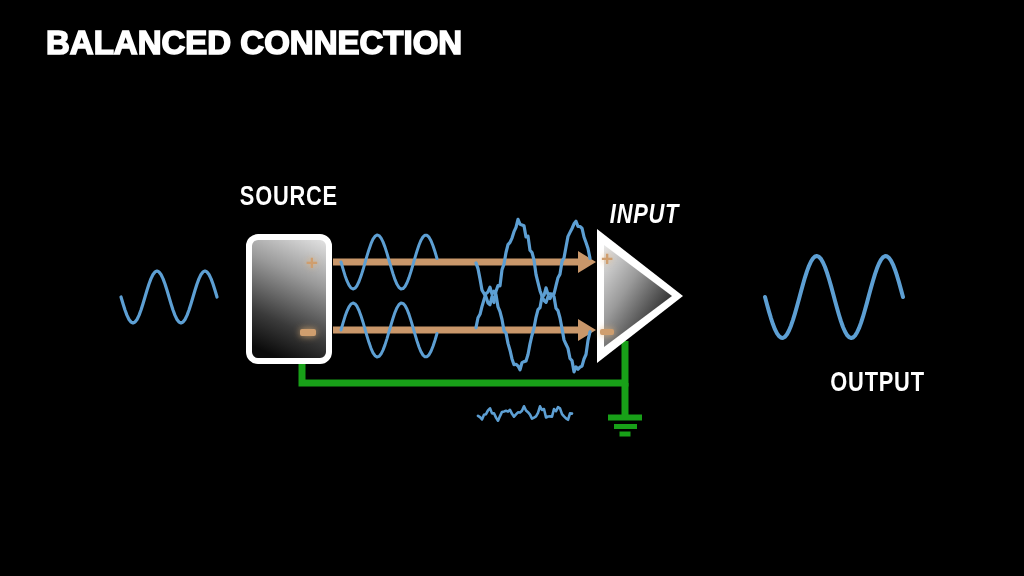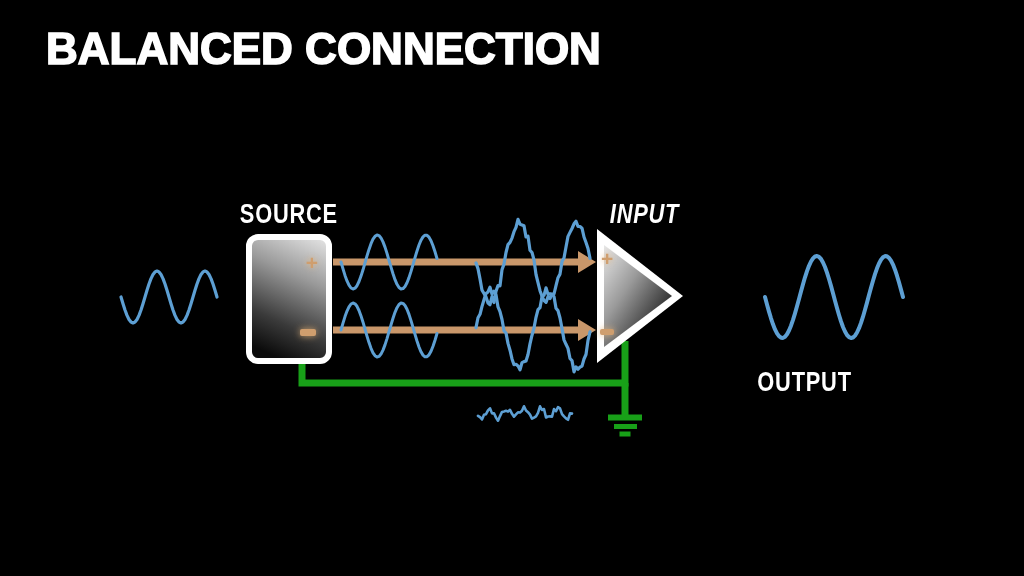--- a/index.html
+++ b/index.html
@@ -3,33 +3,33 @@
 <meta charset="utf-8">
 <style>
   html,body{margin:0;padding:0;background:#000;}
   .stage{
     position:relative;width:1024px;height:576px;overflow:hidden;
     background:var(--bg,#000);
     font-family:"Liberation Sans",sans-serif;
   }
   .title{
     position:absolute;left:46px;top:24px;
-    font-weight:bold;font-size:44px;letter-spacing:0px;
+    font-weight:bold;font-size:33px;letter-spacing:0px;
     color:var(--text-white,#fff);
     -webkit-text-stroke:1.6px var(--text-white,#fff);
     white-space:nowrap;
   }
   .lbl{position:absolute;width:200px;text-align:center;color:var(--text-white,#fff);}
   .lbl .inner{
     display:inline-block;transform:scaleX(0.78);transform-origin:center;
     font-weight:bold;font-size:28px;letter-spacing:1px;white-space:nowrap;
   }
-  .lbl-source{left:189px;top:198px;}
+  .lbl-source{left:189px;top:180px;}
   .lbl-input {left:544px;top:198px;font-style:italic;}
-  .lbl-output{left:705px;top:366px;}
+  .lbl-output{left:778px;top:366px;}
   .lbl-noise {left:426px;top:427px;color:var(--signal-blue,#5d9fd3);}
   .lbl-noise .inner{font-size:26px;}
 
   .source-box{
     position:absolute;left:246px;top:234px;width:74px;height:118px;
     border:6px solid var(--box-white,#fff);border-radius:12px;
     background:linear-gradient(205deg,#e2e2e2 0%,#9a9a9a 32%,#3a3a3a 68%,#0b0b0b 92%);
   }
   .term-plus{
     position:absolute;color:var(--terminal-tan,#cf9e6e);

